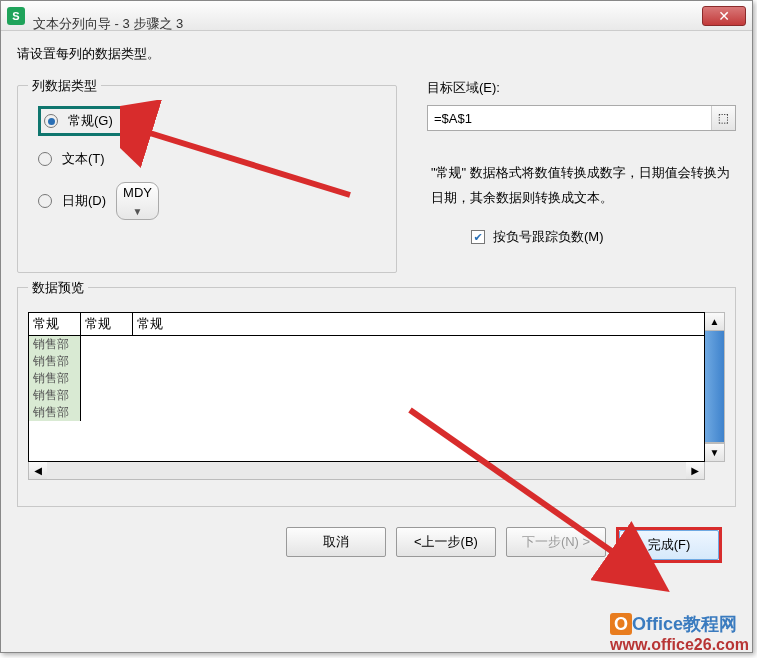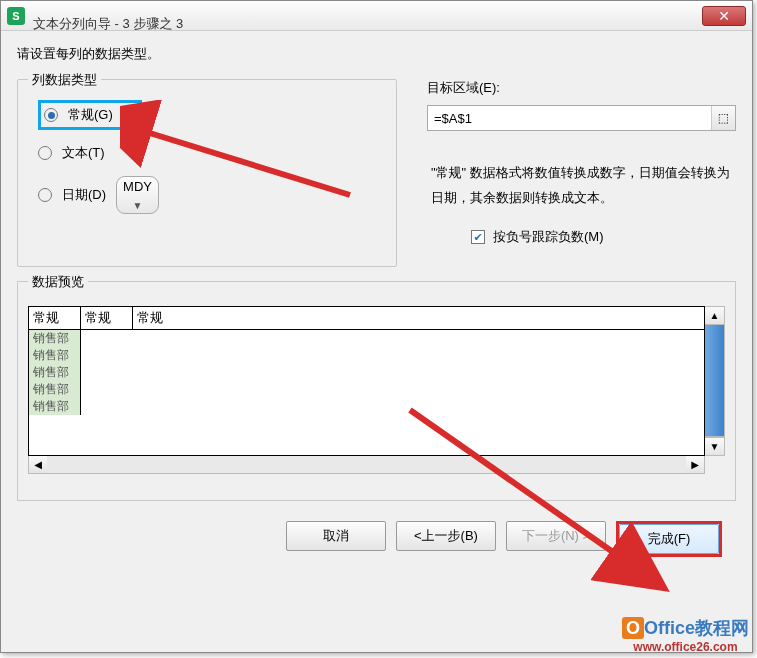--- a/index.html
+++ b/index.html
@@ -50,20 +50,21 @@
     .content {
       padding: 14px 16px 10px 16px;
     }
     .instruction { margin-bottom: 16px; }
     .row1 { display: flex; gap: 30px; }
     .fieldset {
       border: 1px solid #c8c8c8;
       border-radius: 2px;
       padding: 12px 14px 38px 14px;
       position: relative;
+      margin-top: 6px;
     }
     .fieldset-legend {
       position: absolute;
       top: -9px; left: 10px;
       background: #f0f0f0;
       padding: 0 4px;
     }
     .left-col { width: 380px; }
     .right-col { flex: 1; }
     .radio-row {
@@ -79,21 +80,21 @@
       display: inline-flex;
       align-items: center; justify-content: center;
     }
     .radio.checked::after {
       content: "";
       width: 7px; height: 7px;
       background: #2a6fb5;
       border-radius: 50%;
     }
     .radio-highlight {
-      border: 3px solid #0ea5e9;
+      border: 3px solid #0f766e;
       padding: 3px 26px 3px 3px;
       display: inline-flex;
       align-items: center;
       gap: 10px;
     }
     .dropdown {
       border: 1px solid #aaa;
       background: linear-gradient(#fefefe, #e7e7e7);
       border-radius: 9px;
       padding: 2px 6px;
@@ -245,21 +246,21 @@
     .watermark .o {
       display: inline-block;
       background: #e87c1e;
       color: #fff;
       width: 22px; height: 22px;
       text-align: center;
       border-radius: 3px;
       line-height: 22px;
     }
     .watermark .t1 { color: #3a7bbf; }
-    .watermark .sub { font-size: 12px; color: #b83535; display: block; text-align: center; }
+    .watermark .sub { font-size: 16px; color: #b83535; display: block; text-align: right; }
   </style>
 </head>
 <body>
 
 <div class="dialog">
   <div class="titlebar">
     <div class="app-icon">S</div>
     <div class="title">文本分列向导 - 3 步骤之 3</div>
     <div class="close-btn">
       <span>✕</span>

